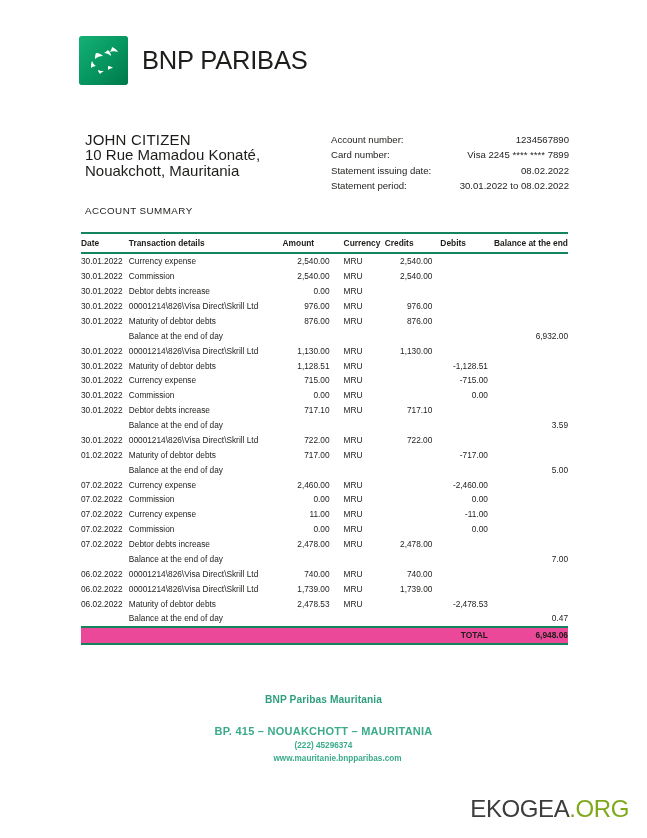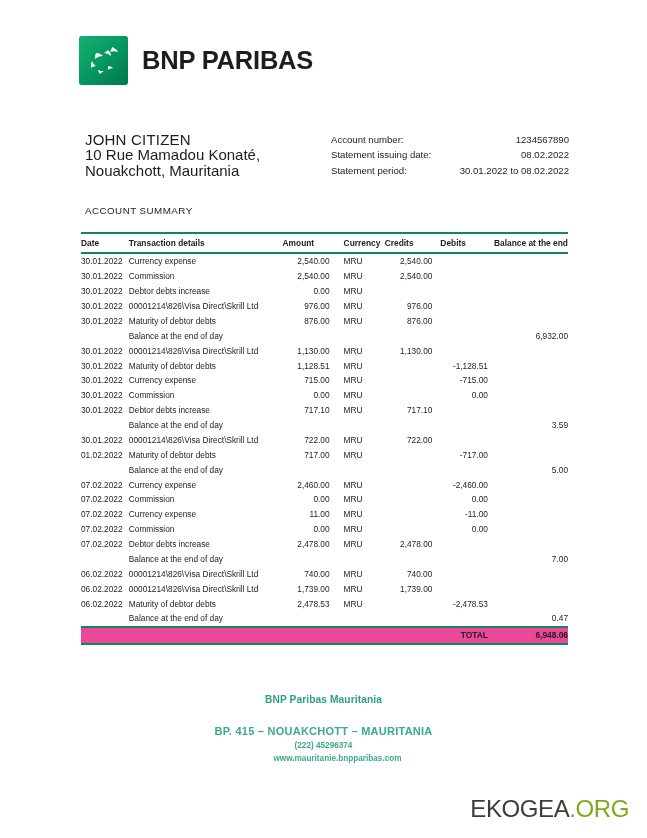--- a/index.html
+++ b/index.html
@@ -36,21 +36,21 @@
     border-radius: 2px;
     background: linear-gradient(135deg, #00a86b 0%, #00build 0%, #13a06a 35%, #00834f 100%);
     position: relative;
     overflow: hidden;
     flex: none;
   }
   .logo-mark svg { display: block; }
   .logo-text {
     margin-left: 14px;
     font-size: 25.5px;
-    font-weight: bold;
+    font-weight: normal;
     letter-spacing: -0.2px;
     color: #1d1d1b;
     white-space: nowrap;
   }
 
   
   .addr {
     position: absolute;
     left: 85px;
     top: 132px;
@@ -224,20 +224,24 @@
     <div>10 Rue Mamadou Konaté,</div>
     <div>Nouakchott, Mauritania</div>
   </div>
 
   <div class="meta">
     <div class="meta-row">
       <span class="meta-label">Account number:</span>
       <span class="meta-value">1234567890</span>
     </div>
     <div class="meta-row">
+      <span class="meta-label">Card number:</span>
+      <span class="meta-value">Visa 2245 **** **** 7899</span>
+    </div>
+    <div class="meta-row">
       <span class="meta-label">Statement issuing date:</span>
       <span class="meta-value">08.02.2022</span>
     </div>
     <div class="meta-row">
       <span class="meta-label">Statement period:</span>
       <span class="meta-value">30.01.2022 to 08.02.2022</span>
     </div>
   </div>
 
   <div class="section-title">ACCOUNT SUMMARY</div>

